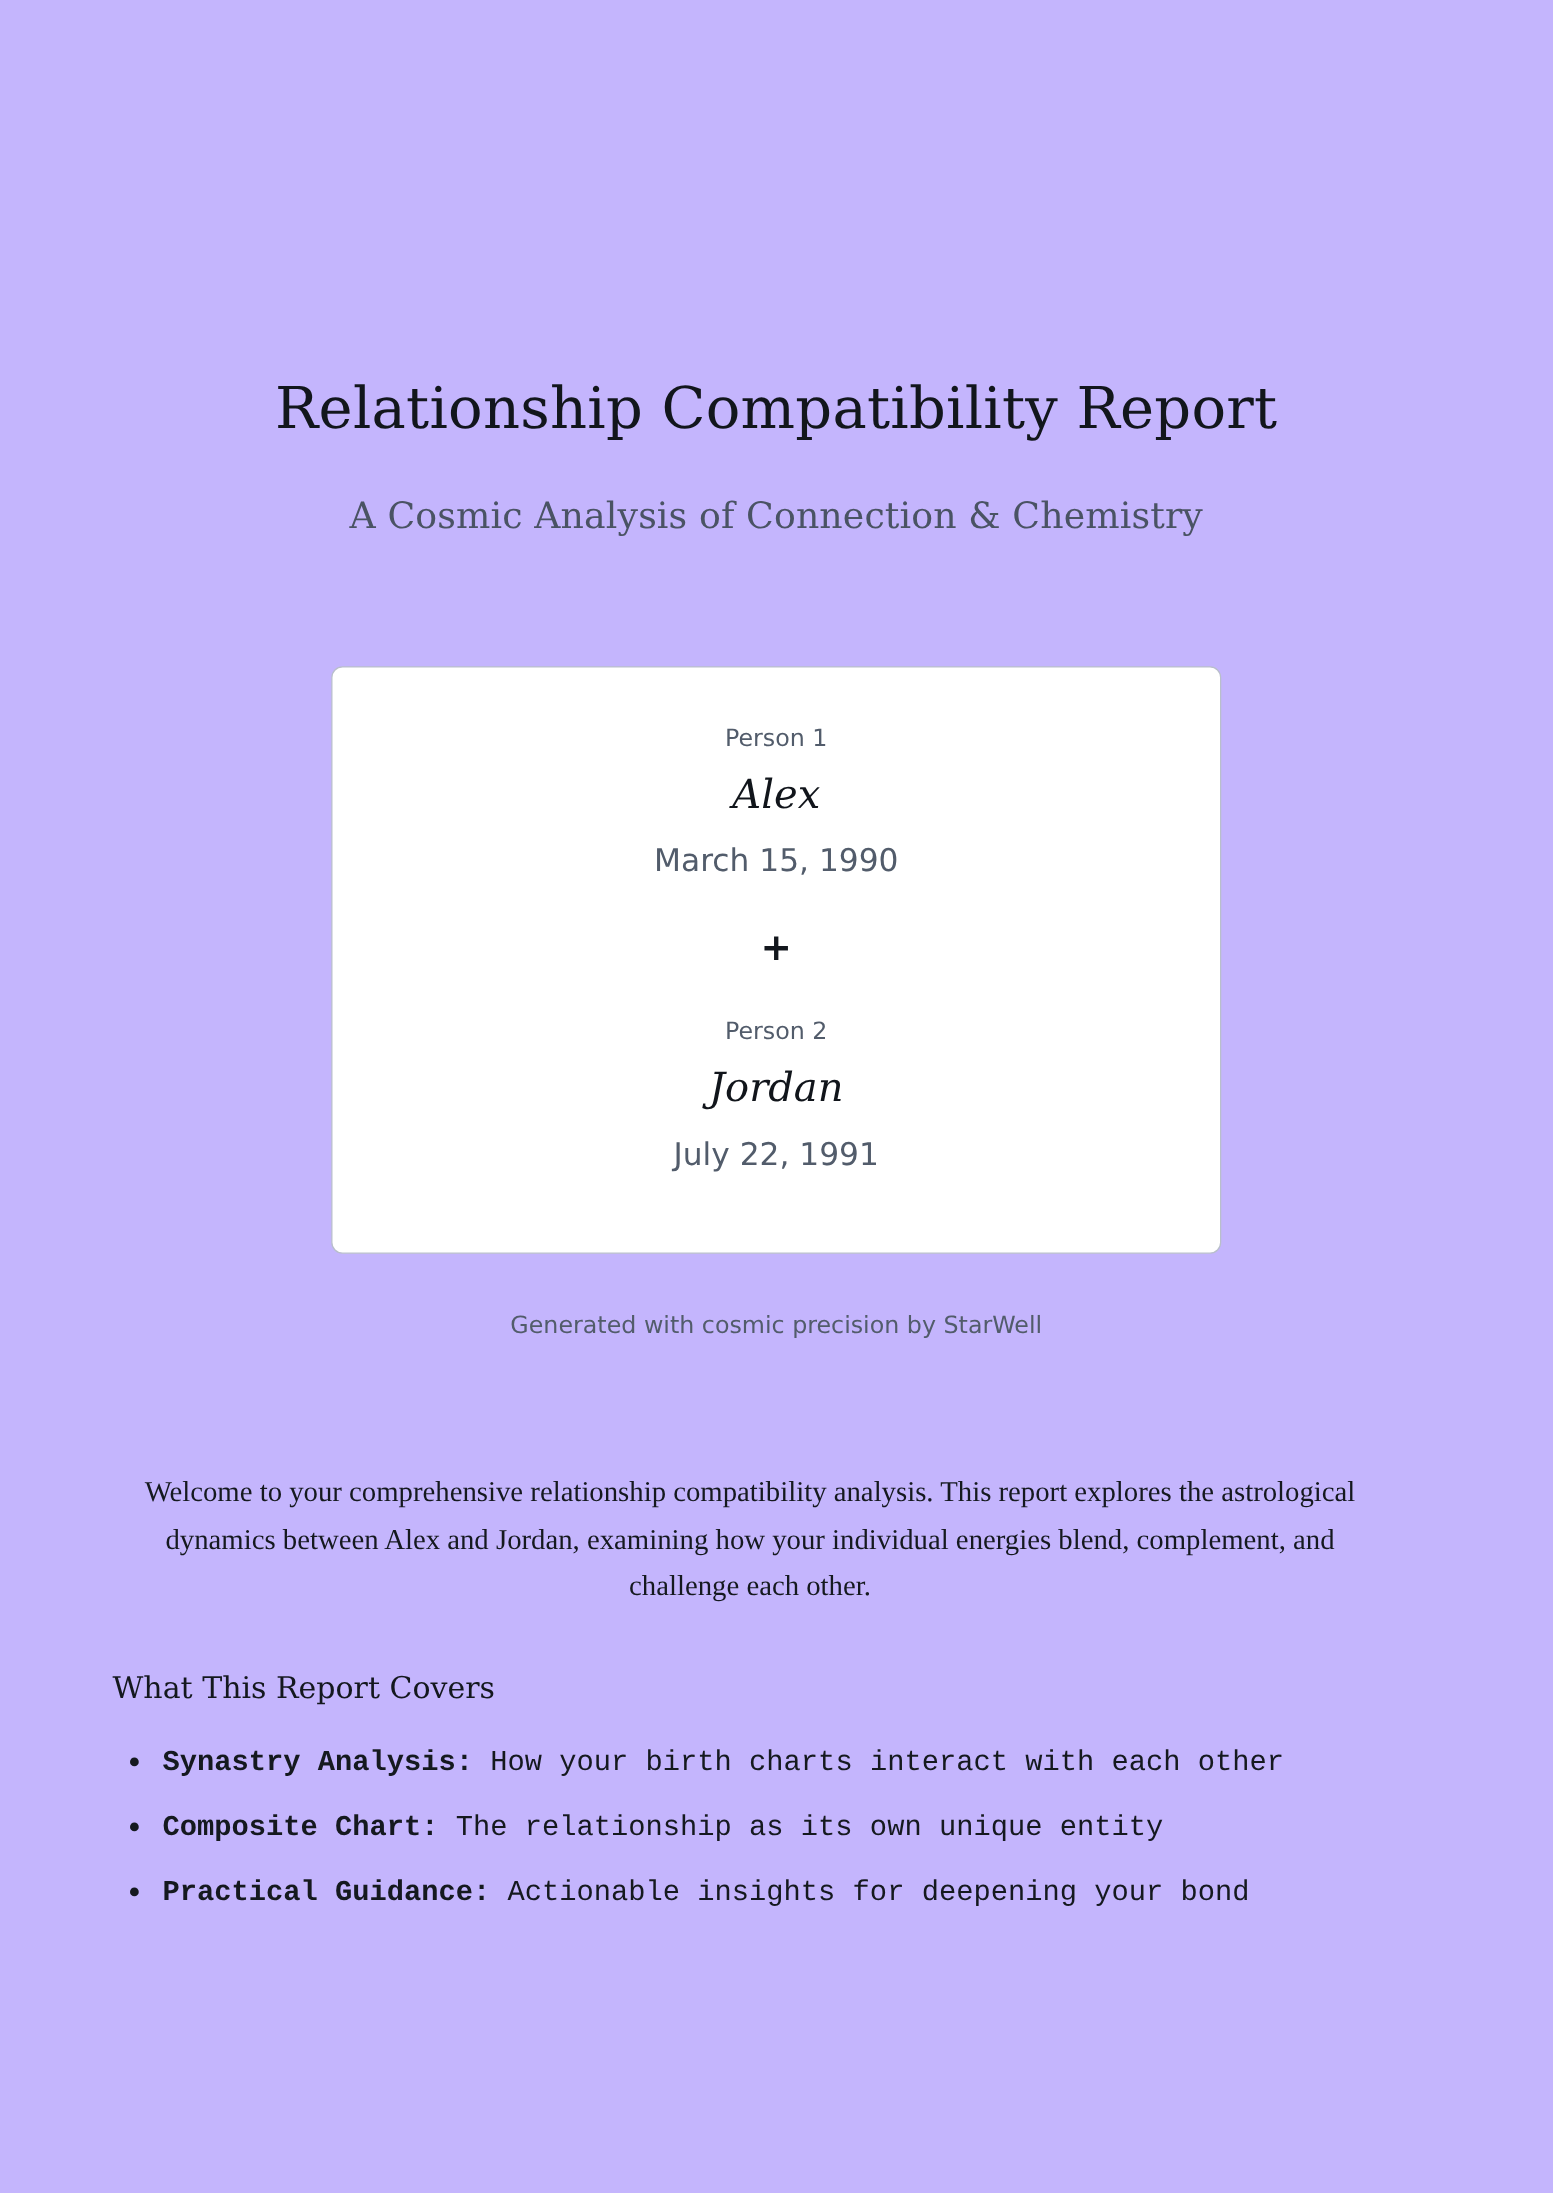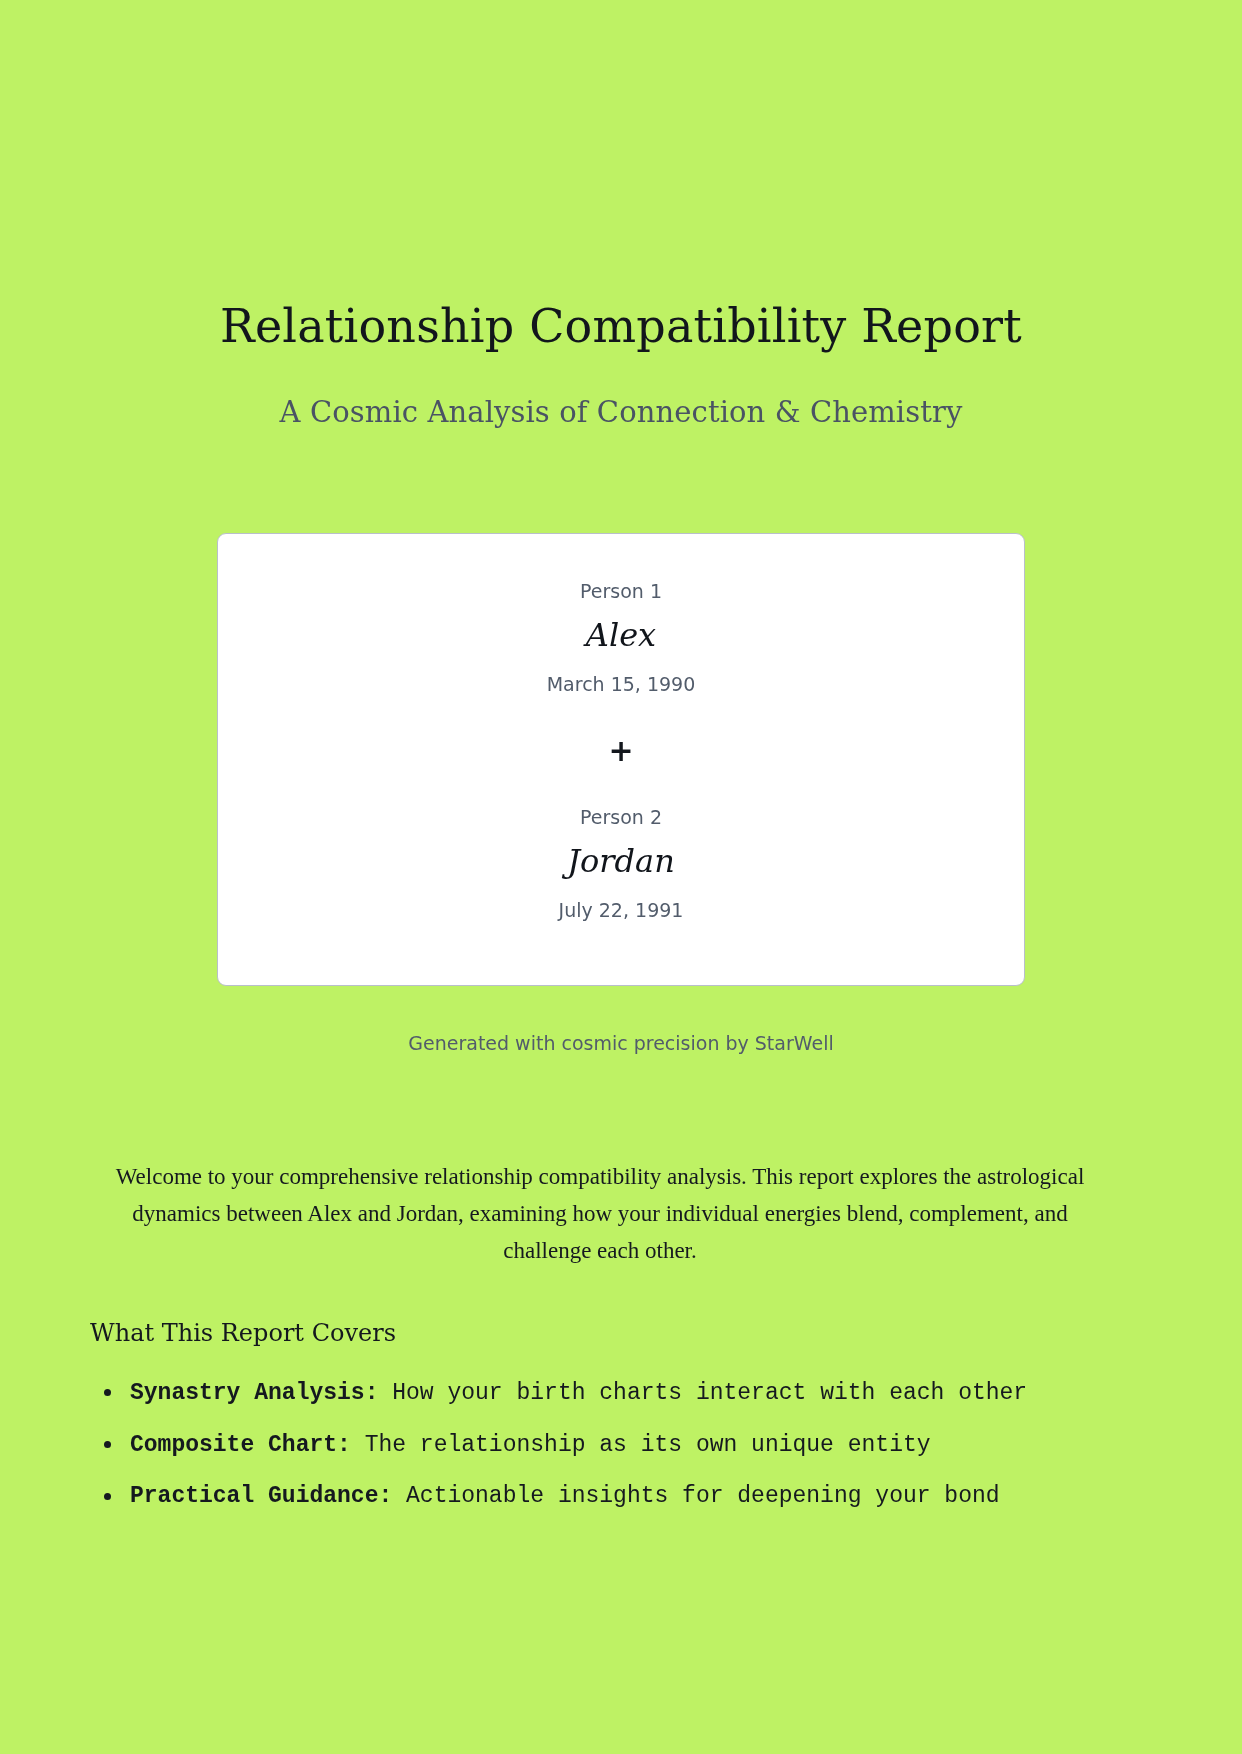--- a/index.html
+++ b/index.html
@@ -4,21 +4,21 @@
 <style>
   html, body {
     margin: 0;
     padding: 0;
     background: #ffffff;
   }
   .page {
     position: relative;
     width: 1242px;
     height: 1754px;
-    background: #bef264;
+    background: #c4b5fd;
     overflow: hidden;
     font-family: "Liberation Serif", "DejaVu Serif", serif;
     box-sizing: border-box;
   }
 
   
   .cover {
     padding-top: 300px;
     text-align: center;
   }
@@ -37,21 +37,21 @@
     font-size: 29px;
     line-height: 1.2;
     color: #4a5364;
     margin: 42px 0 0 0;
     letter-spacing: 0.1px;
   }
 
   
   .couple-card {
     margin: 103px auto 0 auto;
-    width: 808px;
+    width: 712px;
     box-sizing: border-box;
     border: 1.6px solid #b9bfcb;
     border-radius: 9px;
     padding: 44px 24px 44px 24px;
     background: #ffffff;
     text-align: center;
   }
   .person-role {
     font-family: "DejaVu Sans", "Liberation Sans", sans-serif;
     font-size: 19px;
@@ -63,21 +63,21 @@
     font-family: "DejaVu Serif", "Liberation Serif", serif;
     font-size: 32px;
     color: #11151b;
     line-height: 1.25;
     margin: 10px 0 6px 0;
     font-weight: 400;
     font-style: italic;
   }
   .person-date {
     font-family: "DejaVu Sans", "Liberation Sans", sans-serif;
-    font-size: 19px;
+    font-size: 25px;
     color: #525c6b;
     line-height: 1.45;
     margin: 16px;
   }
   .plus-sep {
     font-family: "DejaVu Sans", "Liberation Sans", sans-serif;
     font-size: 30px;
     font-weight: 700;
     color: #13171d;
     line-height: 1;

